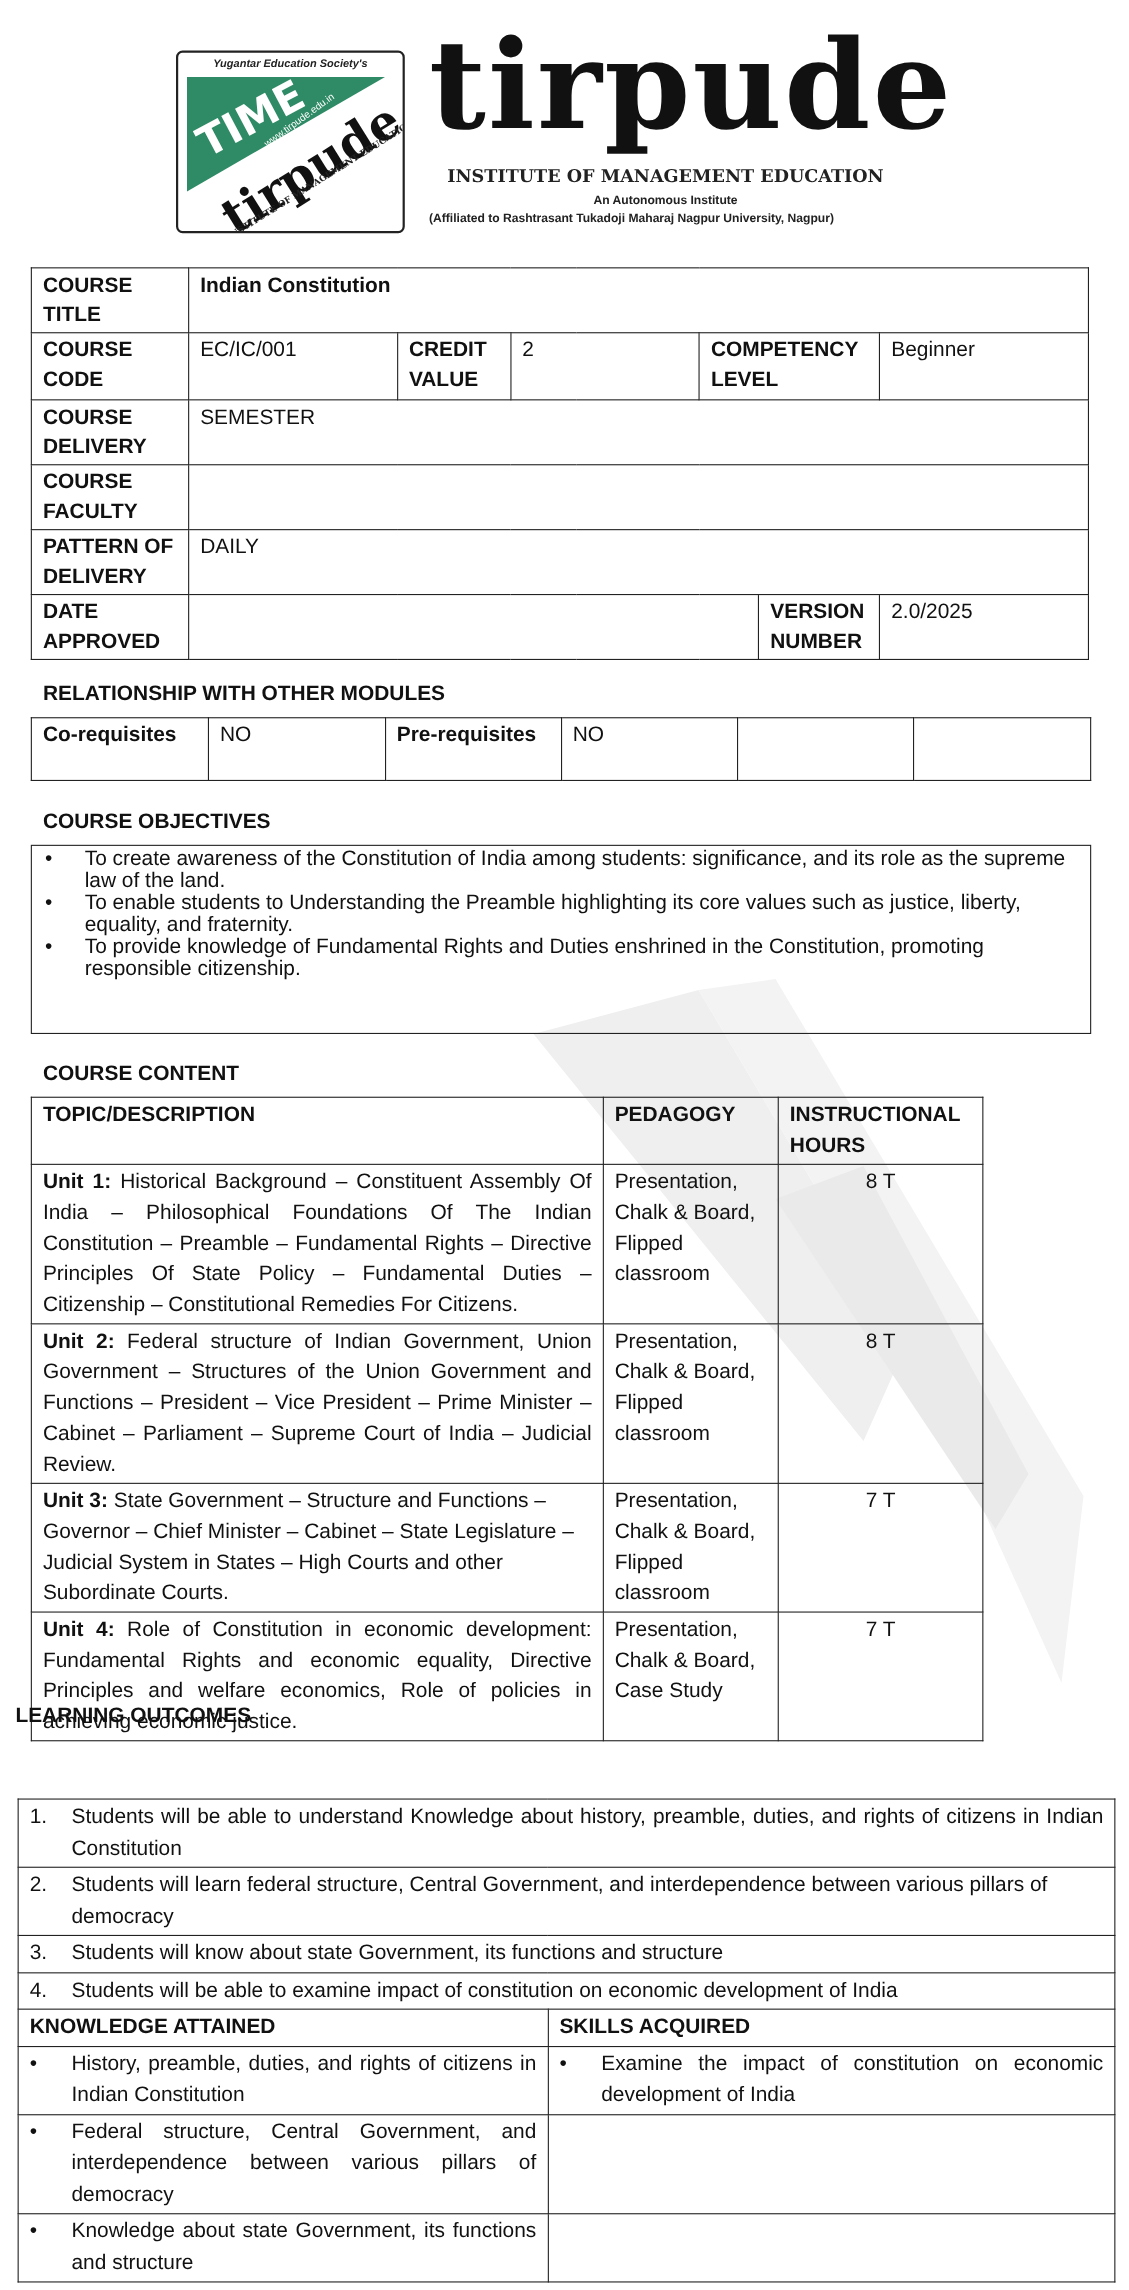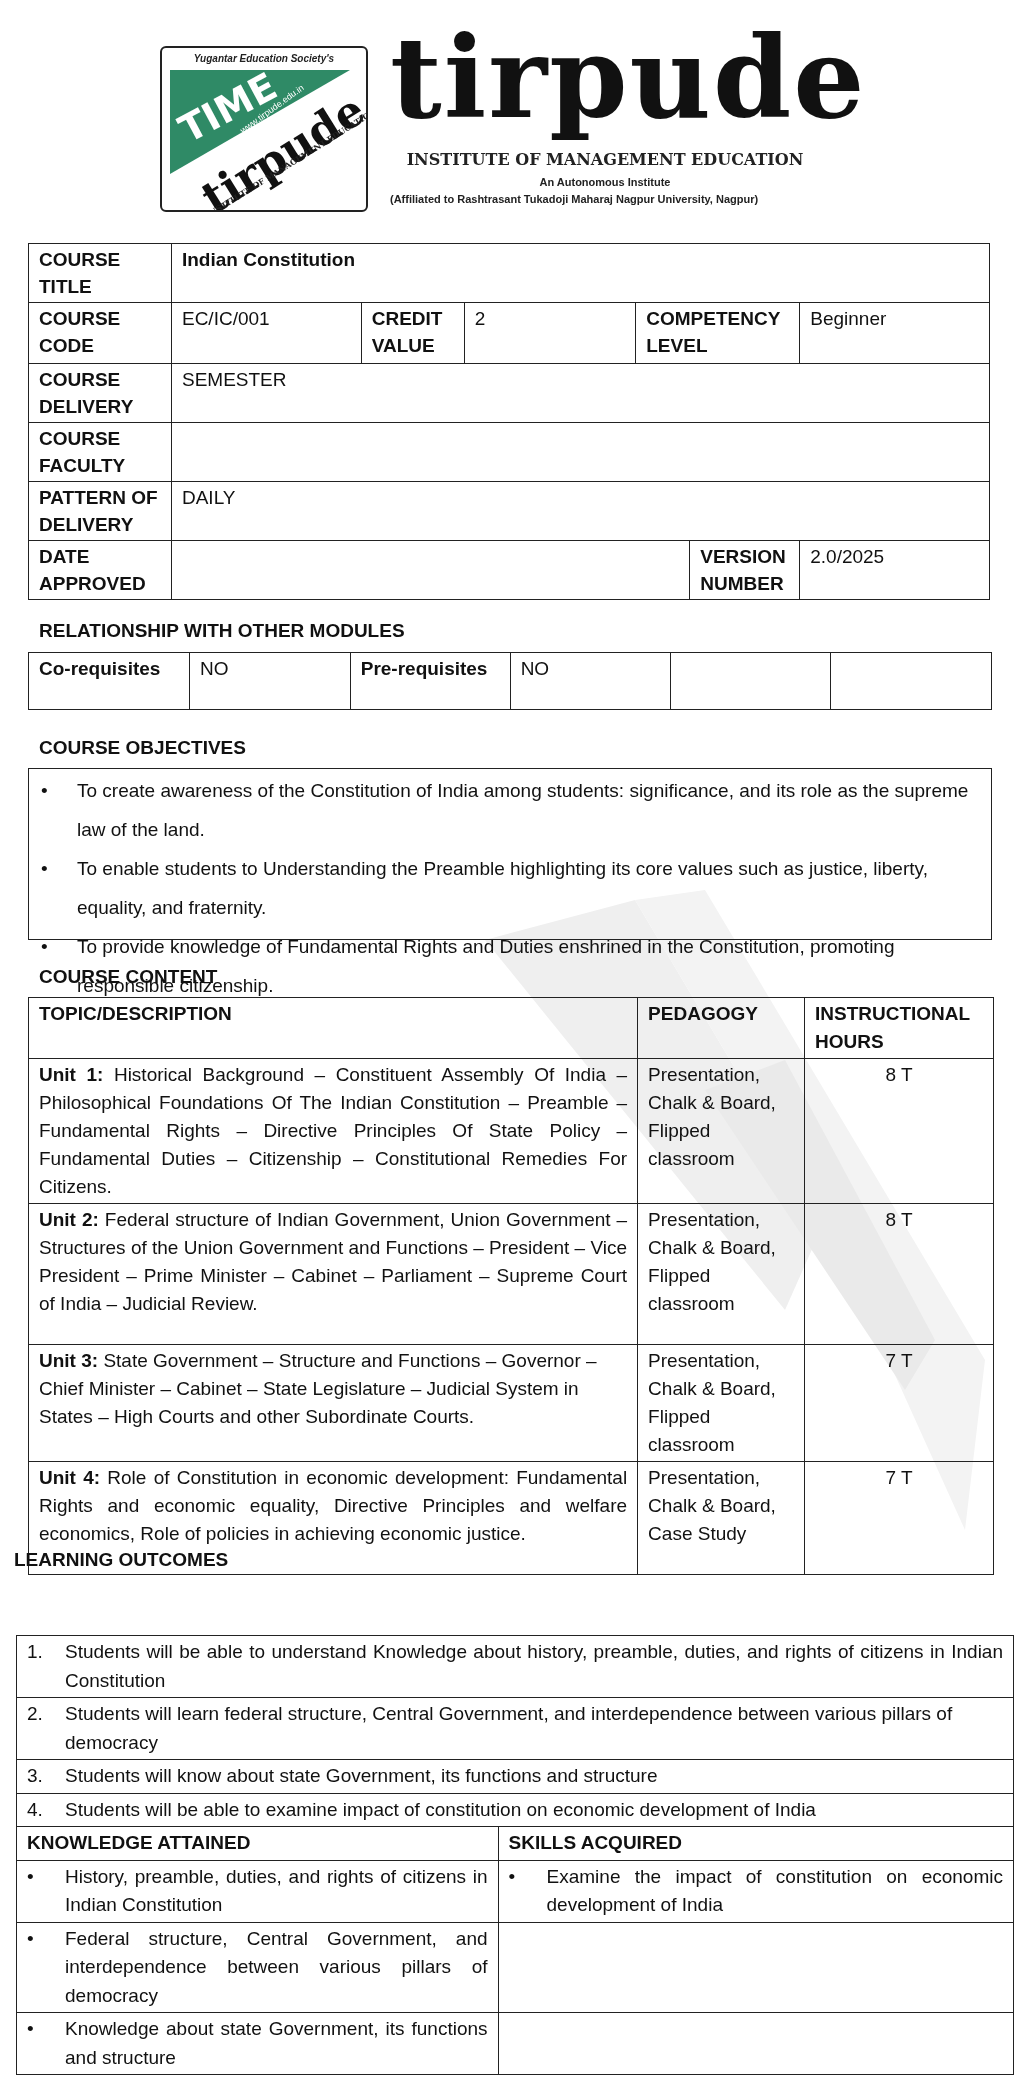--- a/index.html
+++ b/index.html
@@ -32,24 +32,24 @@
   td, th { border: 1.5px solid #222; vertical-align: top; text-align: left; font-weight: normal; padding: 2px 10px; line-height: 27px; font-size: 19px; }
   .b { font-weight: bold; }
   .section-title { position: absolute; font-weight: bold; font-size: 19px; z-index: 1; }
 
   .t-info { left: 28px; top: 243px; width: 962px; }
   .t-rel { left: 28px; top: 652px; width: 964px; }
   .t-rel td { height: 57px; }
 
   .obj-box { position: absolute; left: 28px; top: 768px; width: 964px; height: 172px; border: 1.5px solid #222; padding: 2px 10px 0 10px; z-index: 1; }
   .bullet-list { list-style: none; }
-  .bullet-list li { position: relative; padding-left: 38px; line-height: 39px; font-size: 19px; }
+  .bullet-list li { position: relative; padding-left: 38px; line-height: 20px; font-size: 19px; }
   .bullet-list li::before { content: "•"; position: absolute; left: 2px; top: 0; font-size: 19px; }
 
-  .t-content { left: 28px; top: 997px; width: 966px; }
+  .t-content { left: 28px; top: 997px; width: 866px; }
   .t-content td { line-height: 28px; }
   .t-content .desc { text-align: justify; width: 610px; }
   .t-content .ped { width: 167px; }
   .t-content .hrs { text-align: center; }
 
   .t-lo { left: 16px; top: 1635px; width: 998px; }
   .t-lo td { line-height: 28.5px; }
   .num-item { position: relative; padding-left: 38px; }
   .num-item .n { position: absolute; left: 0; top: 0; }
   .t-lo .kcell { text-align: justify; width: 482px; }

